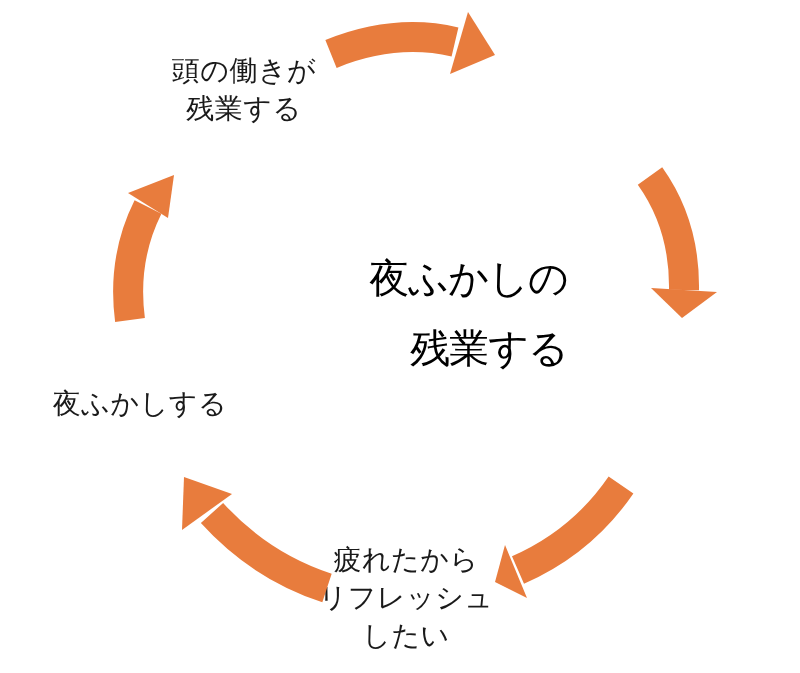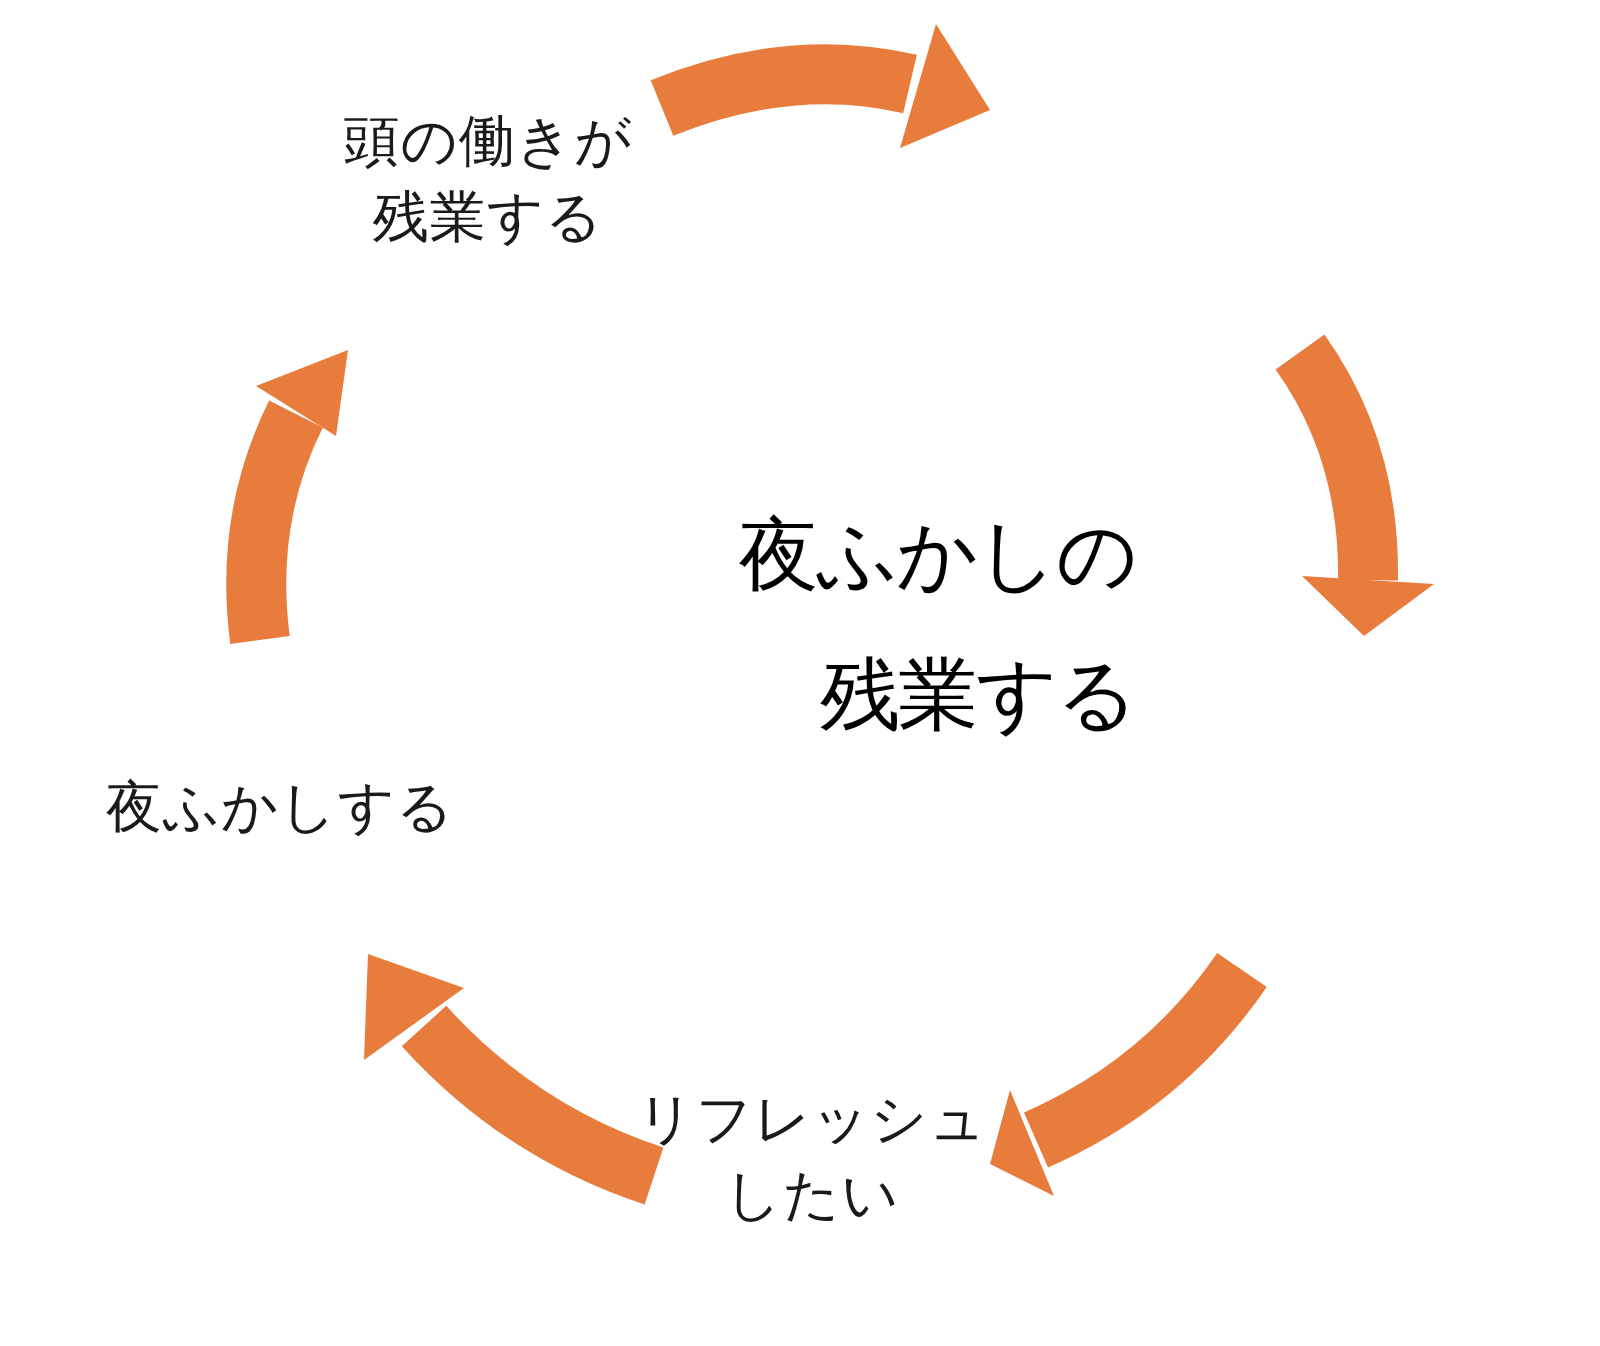--- a/index.html
+++ b/index.html
@@ -68,20 +68,21 @@
   <div class="node node-top-left">
     <div>頭の働きが</div>
     <div>残業する</div>
   </div>
 
   <div class="node node-top-right">
   </div>
 
 
   <div class="node node-bottom">
+    <div>疲れたから</div>
     <div>リフレッシュ</div>
     <div>したい</div>
   </div>
 
   <div class="node node-left">
     <div>夜ふかしする</div>
   </div>
 
   <svg id="arrow-top" class="arrow-svg" width="195" height="95" viewBox="0 0 195 95">
     <path d="M16 54 Q80 28 140 42" stroke-width="30"></path>

